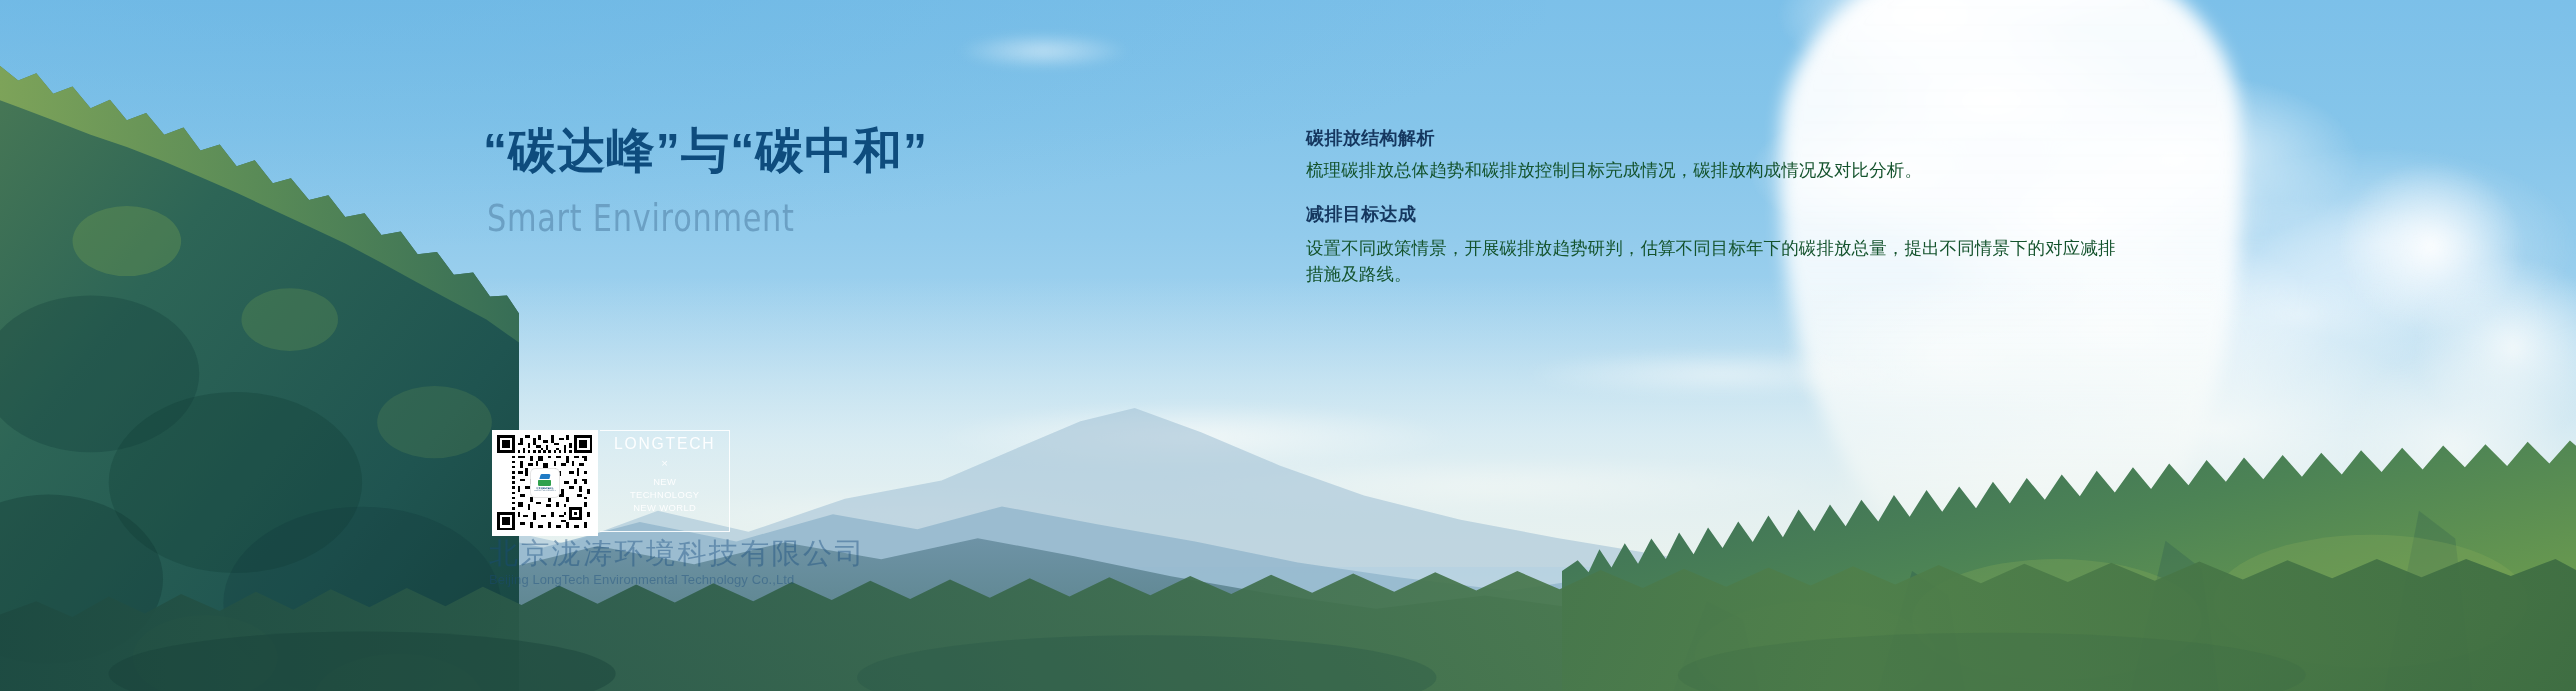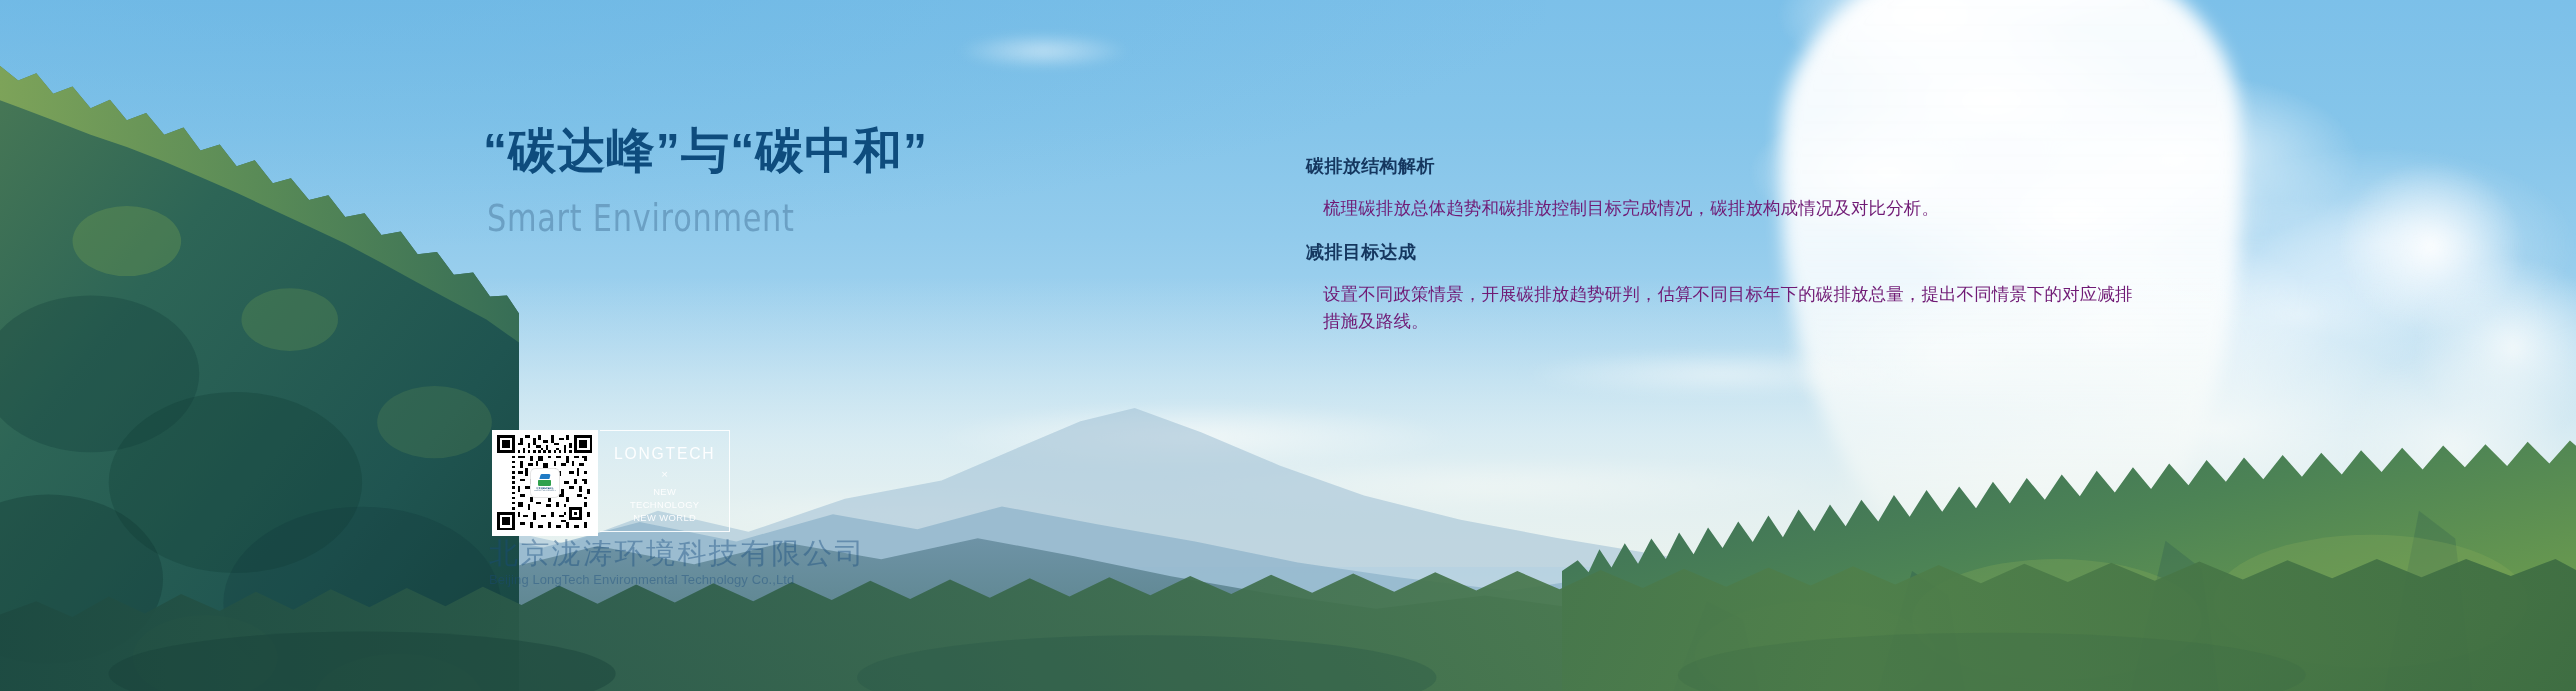--- a/index.html
+++ b/index.html
@@ -217,21 +217,21 @@
 
   .longtech{
     position:relative;
     flex:1 1 auto;
     height:102px;
     margin-left:2.4px;
     box-sizing:border-box;
     border:1px solid rgba(255,255,255,.9);
     border-left:none;
     display:flex;flex-direction:column;
-    align-items:center;justify-content:flex-end;
+    align-items:center;justify-content:flex-start;
     color:#ffffff;
     text-align:center;
     padding:4.8px 2.4px 6px;
   }
   .lt-brand{
     font-size:15.7px;letter-spacing:1.8px;font-weight:400;
     line-height:1;color:rgba(255,255,255,.95);
   }
   .lt-x{
     font-size:11.5px;line-height:1;margin:6.6px 0 6px;
@@ -253,38 +253,38 @@
     font-weight:400;white-space:nowrap;
   }
   .wm-en{
     font-size:13px;letter-spacing:0.1px;line-height:1.3;
     margin-top:2.4px;white-space:nowrap;
     color:rgba(24,76,126,.40);
   }
 
   
   .info{
-    position:absolute;left:1306px;top:155px;width:845px;
+    position:absolute;left:1306px;top:127px;width:845px;
   }
   .info-section{margin-bottom:19.3px;}
   .info-section:last-child{margin-bottom:0;}
   .info-h{
     font-weight:700;
     font-size:18px;
     line-height:1.28;
     letter-spacing:0.4px;
     color:#15375f;
     margin:0 0 7.2px 0;
   }
   .info-p{
     font-size:17.5px;
     line-height:1.52;
     letter-spacing:0.1px;
-    color:#701a75;
-    margin:17px;
+    color:#14532d;
+    margin:0;
     max-width:812px;
   }
   .s2 .info-h{margin-bottom:8.4px;}
   .s3{margin-top:2.4px;}
   .s3 .info-h{margin-bottom:8.4px;}
 </style>
 </head>
 <body>
 
 <div id="banner">

